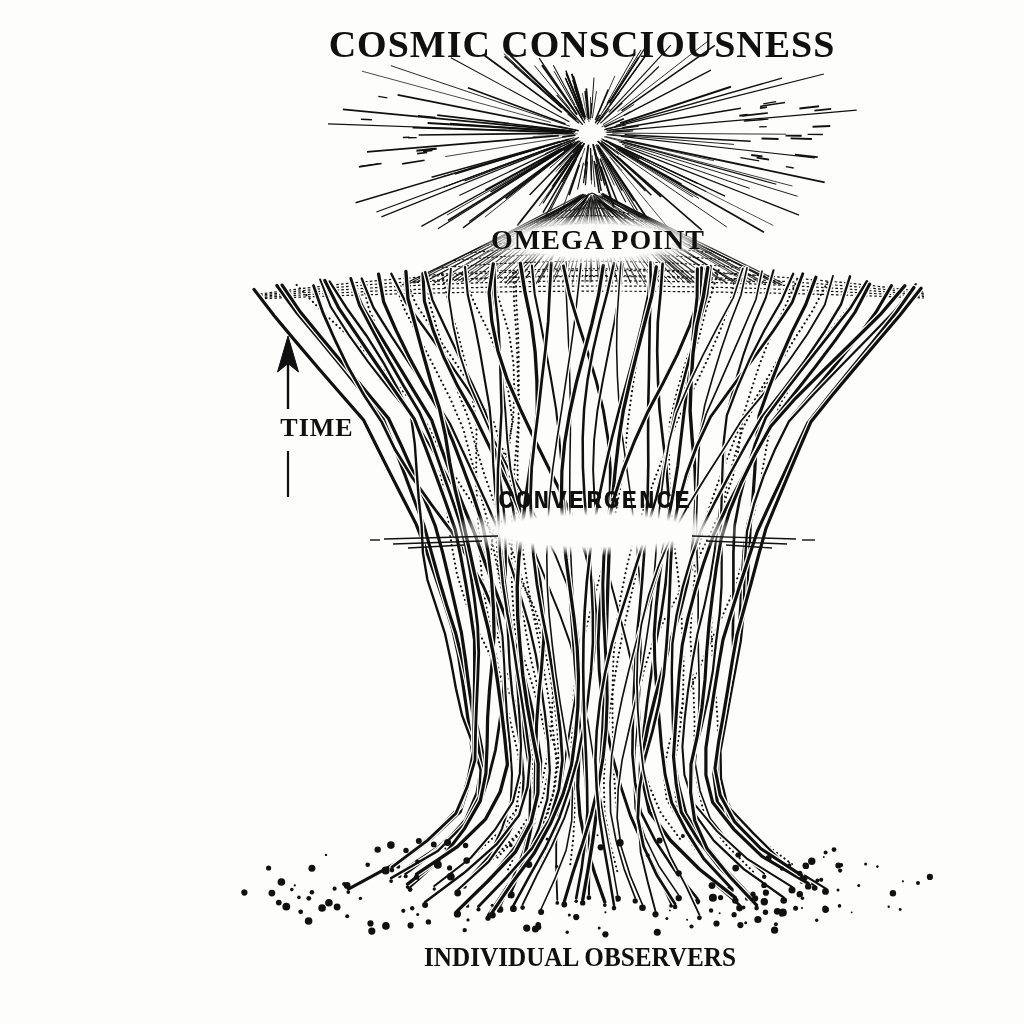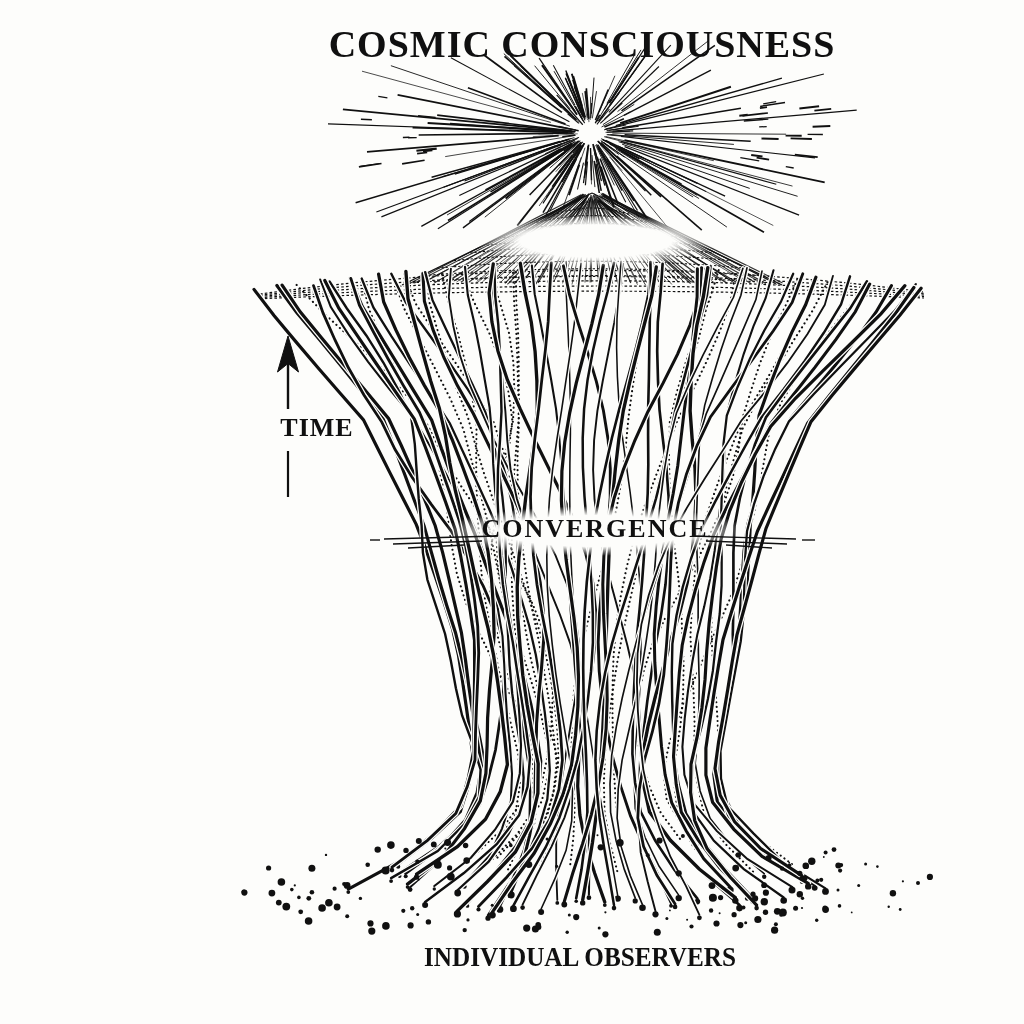--- a/index.html
+++ b/index.html
@@ -2,21 +2,21 @@
 <html><head>
 <meta charset="utf-8">
 <style>
   html,body{margin:0;padding:0;background:#fdfdfb;}
   .stage{position:relative;width:856px;height:1024px;margin:0 auto;background:#fdfdfb;overflow:hidden;
          font-family:"Liberation Serif","DejaVu Serif",serif;color:#111;}
   svg.art{position:absolute;left:0;top:0;width:1024px;height:1024px;}
   .lbl{position:absolute;white-space:nowrap;font-weight:bold;color:#101010;}
   .title{left:498px;top:22px;transform:translateX(-50%);font-size:38px;letter-spacing:1px;}
   .omega{left:514px;top:224px;transform:translateX(-50%);font-size:28px;letter-spacing:1px;}
-  .conv{left:511px;top:514px;transform:translateX(-50%);font-size:26px;letter-spacing:2px;}
+  .conv{left:511px;top:486px;transform:translateX(-50%);font-size:26px;letter-spacing:2px;font-family:Liberation Mono, monospace;}
   .time{left:201px;top:413px;transform:translateX(-50%);font-size:26px;letter-spacing:1px;margin-left:32px;}
   .obs{left:496px;top:941px;transform:translateX(-50%) scaleX(0.9);font-size:28px;letter-spacing:0px;}
 </style>
 </head>
 <body>
 
 <div class="stage">
 
   <svg class="art" viewBox="0 0 1024 1024" aria-hidden="true">
     <defs>
@@ -697,16 +697,17 @@
       </g>
 
     <g stroke="#101010" fill="#101010">
       <line x1="204" y1="362" x2="204" y2="409" stroke-width="2.4"></line>
       <polygon points="204,336 193.5,372 204,363.5 214.5,372"></polygon>
       <line x1="204" y1="451" x2="204" y2="497" stroke-width="2.2"></line>
     </g>
   </svg>
 
   <div class="lbl title">COSMIC CONSCIOUSNESS</div>
+  <div class="lbl omega">OMEGA POINT</div>
   <div class="lbl conv">CONVERGENCE</div>
   <div class="lbl time">TIME</div>
   <div class="lbl obs">INDIVIDUAL OBSERVERS</div>
 </div>
 
 </body></html>

